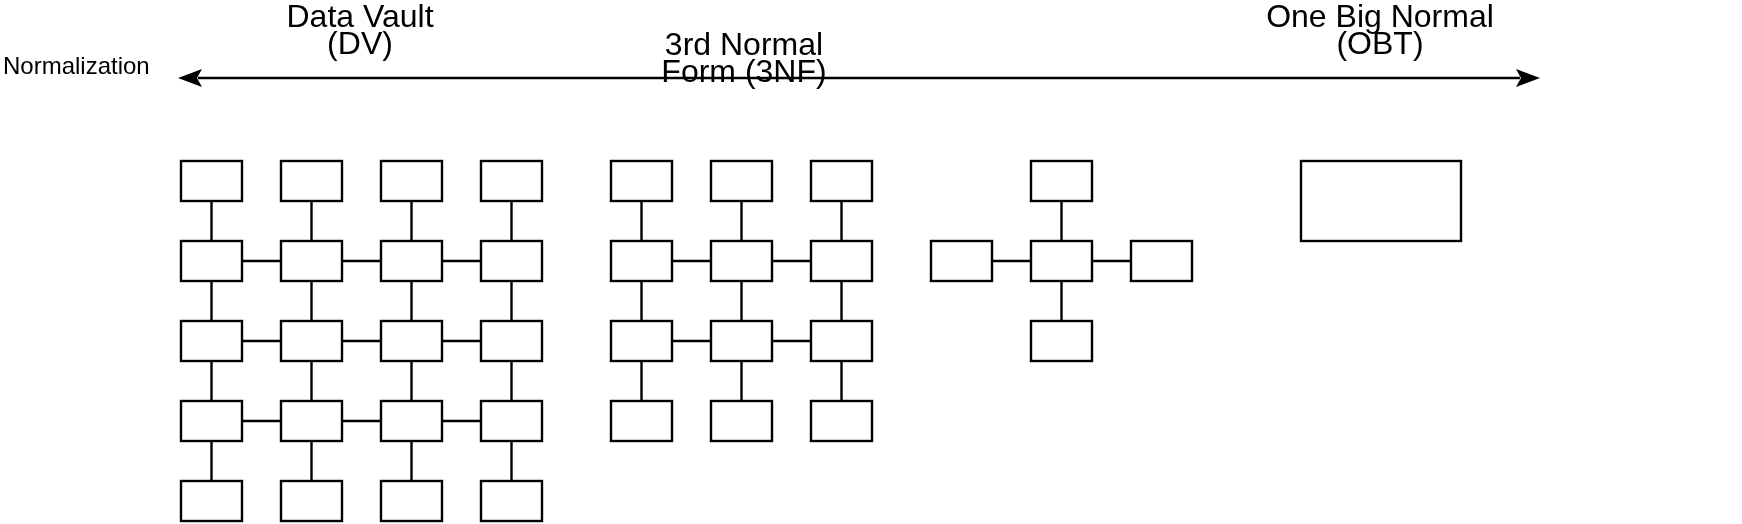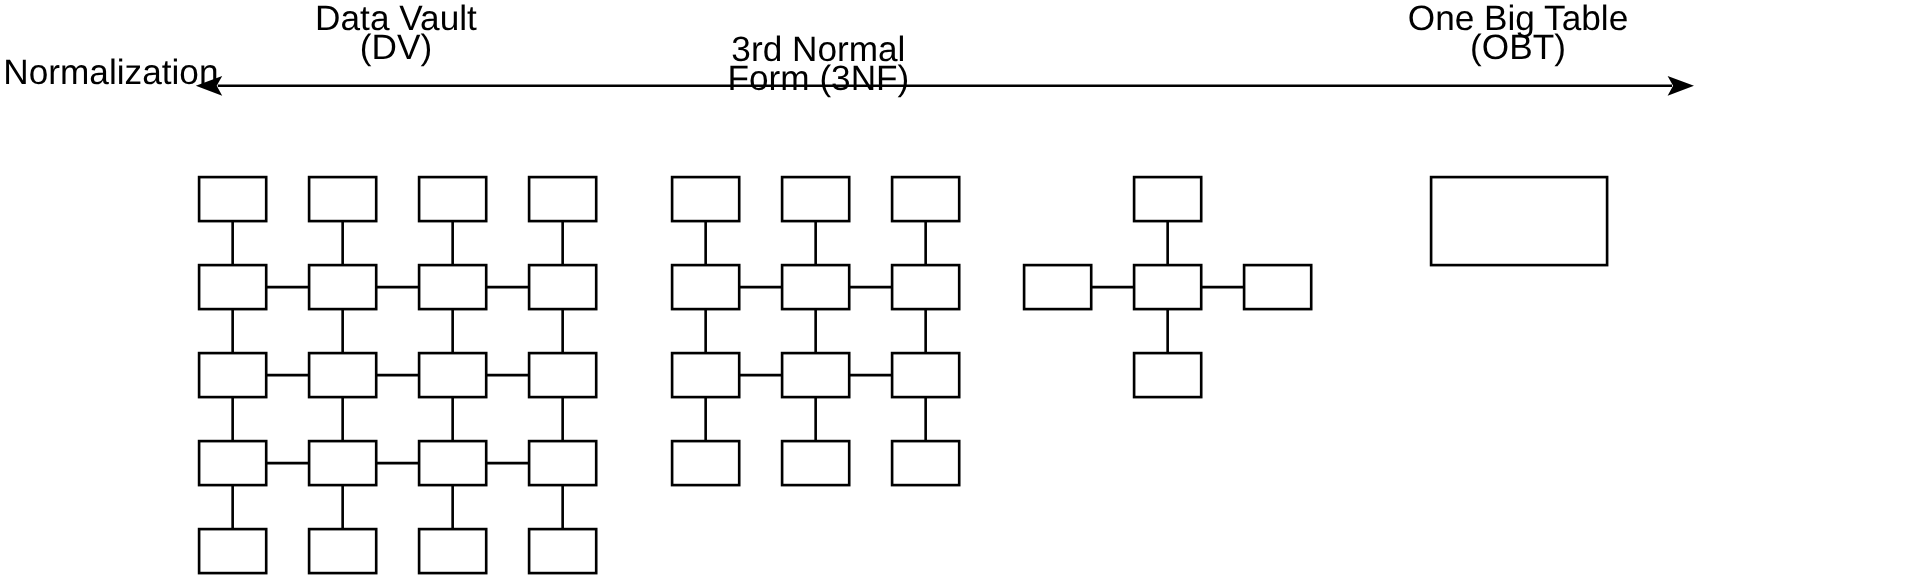--- a/index.html
+++ b/index.html
@@ -15,21 +15,21 @@
   #canvas{
     position:absolute;
     left:0; top:0;
     width:1742px;
     height:524px;
     display:block;
   }
   .end-label{
     position:absolute;
     top:52px;
-    font-size:32px;
+    font-size:24px;
     line-height:27px;
     white-space:nowrap;
   }
   .end-label.left{ left:3px; }
   .end-label.right{ right:6px; }
   .group-label{
     position:absolute;
     top:3px;
     transform:translateX(-50%);
     text-align:center;
@@ -135,15 +135,15 @@
       </g>
       <g>
         <rect x="1301" y="161" width="160" height="80" fill="#ffffff" stroke="#000000" stroke-width="2.4"></rect>
       </g>
     </svg>
   <div class="end-label left">Normalization</div>
   <div class="group-label" style="left: 360px;">Data Vault
 (DV)</div>
   <div class="group-label" style="left: 744px; margin-top: 28px;">3rd Normal
 Form (3NF)</div>
-  <div class="group-label" style="left: 1380px;">One Big Table
+  <div class="group-label" style="left: 1380px;">One Big Normal
 (OBT)</div>
 </div>
 
 </body></html>

